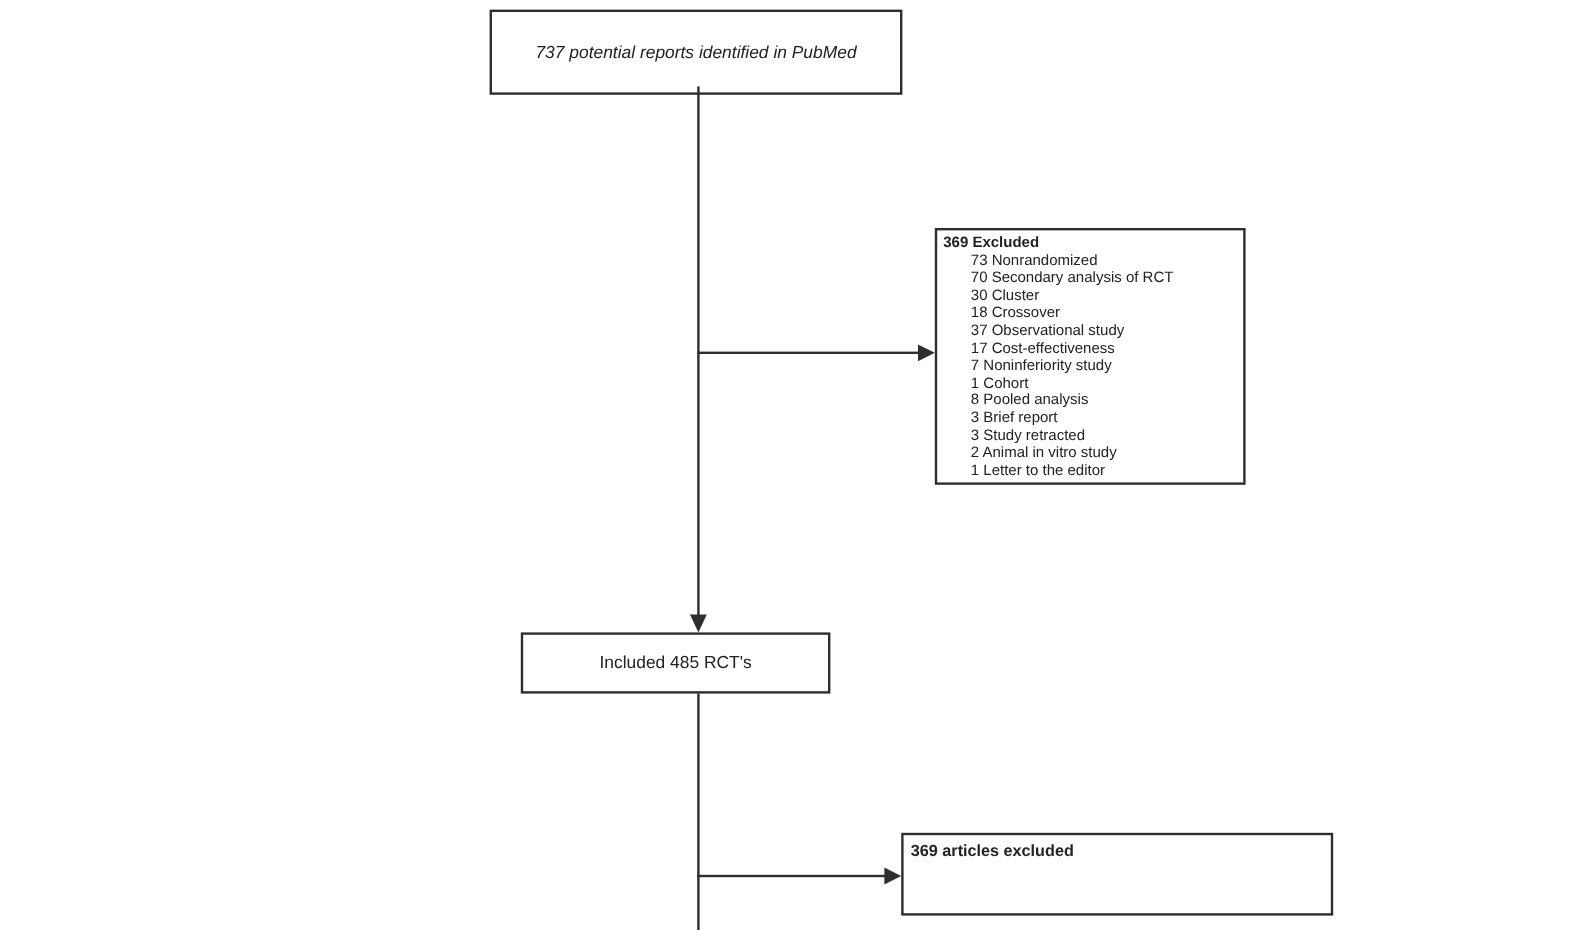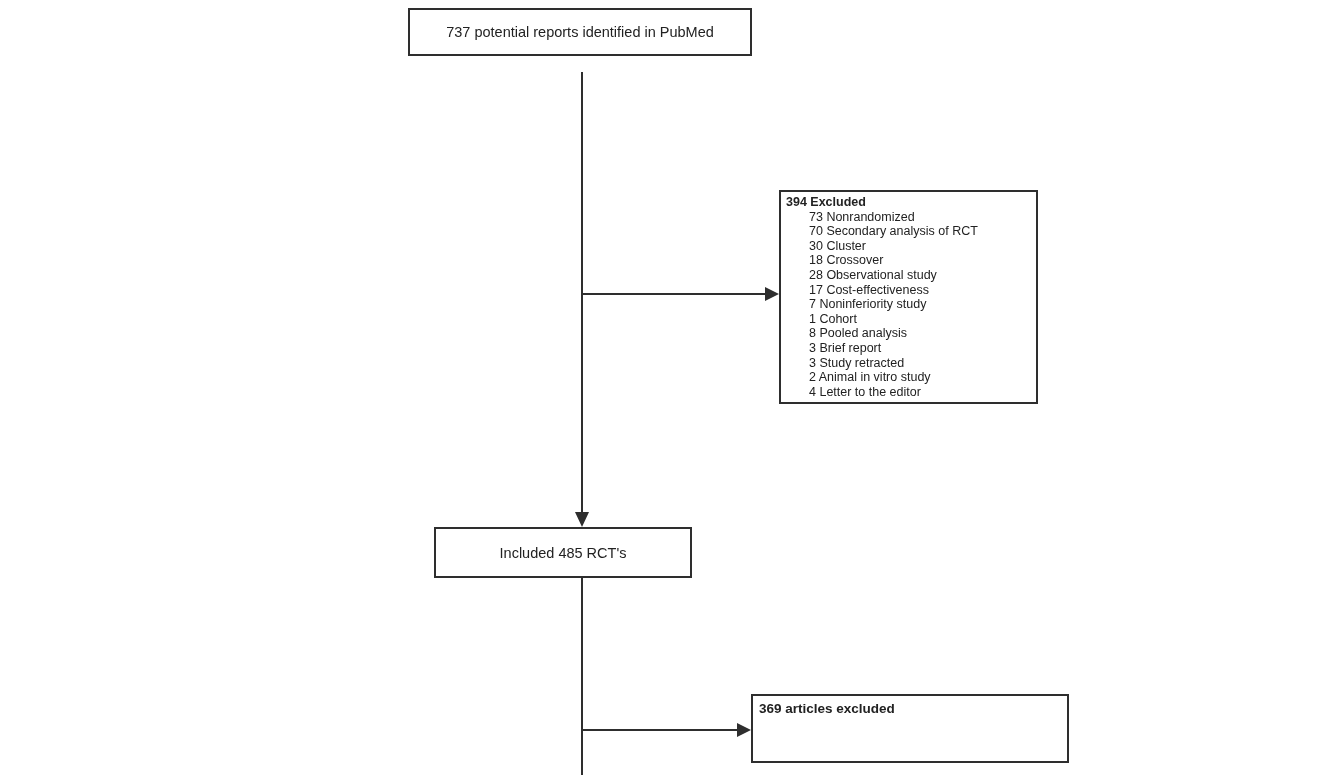--- a/index.html
+++ b/index.html
@@ -25,37 +25,38 @@
     border: 2px solid var(--line);
     background: var(--bg);
   }
   .center-text {
     display: flex;
     align-items: center;
     justify-content: center;
     text-align: center;
   }
   #box-identified {
-    left: 408px; top: 8px; width: 344px; height: 48px;
+    left: 408px; top: 8px; width: 344px; height: 71px;
     font-size: 14.5px;
+    font-style: italic;
   }
   #box-included {
     left: 434px; top: 527px; width: 258px; height: 51px;
     font-size: 14.5px;
   }
   #box-excluded-1 {
     left: 779px; top: 190px; width: 259px; height: 214px;
     padding: 3px 5px;
     font-size: 12.5px;
     line-height: 14.6px;
   }
   #box-excluded-1 .node-title { font-weight: bold; }
   #box-excluded-1 .node-item { padding-left: 23px; }
   #box-excluded-2 {
-    left: 751px; top: 694px; width: 318px; height: 69px;
+    left: 751px; top: 694px; width: 360px; height: 69px;
     padding: 4px 6px;
     font-size: 13.5px;
     line-height: 17.5px;
   }
   #box-excluded-2 .node-title { font-weight: bold; }
   #box-excluded-2 .node-item { padding-left: 27px; }
 
   .vline { position: absolute; width: 2px; background: var(--line); }
   .hline { position: absolute; height: 2px; background: var(--line); }
   #vline-1 { left: 581px; top: 72px;  height: 441px; }
@@ -87,34 +88,34 @@
   <div class="node center-text" id="box-identified">
     <span>737 potential reports identified in PubMed</span>
   </div>
 
   <div class="vline" id="vline-1"></div>
 
   <div class="hline" id="hline-1"></div>
   <div class="arrow-right" id="arrowhead-excluded-1"></div>
 
   <div class="node" id="box-excluded-1">
-    <div class="node-title">394 Excluded</div>
+    <div class="node-title">369 Excluded</div>
     <div class="node-item">73 Nonrandomized</div>
     <div class="node-item">70 Secondary analysis of RCT</div>
     <div class="node-item">30 Cluster</div>
     <div class="node-item">18 Crossover</div>
-    <div class="node-item">28 Observational study</div>
+    <div class="node-item">37 Observational study</div>
     <div class="node-item">17 Cost-effectiveness</div>
     <div class="node-item">7 Noninferiority study</div>
     <div class="node-item">1 Cohort</div>
     <div class="node-item">8 Pooled analysis</div>
     <div class="node-item">3 Brief report</div>
     <div class="node-item">3 Study retracted</div>
     <div class="node-item">2 Animal in vitro study</div>
-    <div class="node-item">4 Letter to the editor</div>
+    <div class="node-item">1 Letter to the editor</div>
   </div>
 
   <div class="arrow-down" id="arrowhead-included"></div>
 
   <div class="node center-text" id="box-included">
     <span>Included 485 RCT's</span>
   </div>
 
   <div class="vline" id="vline-2"></div>
 

